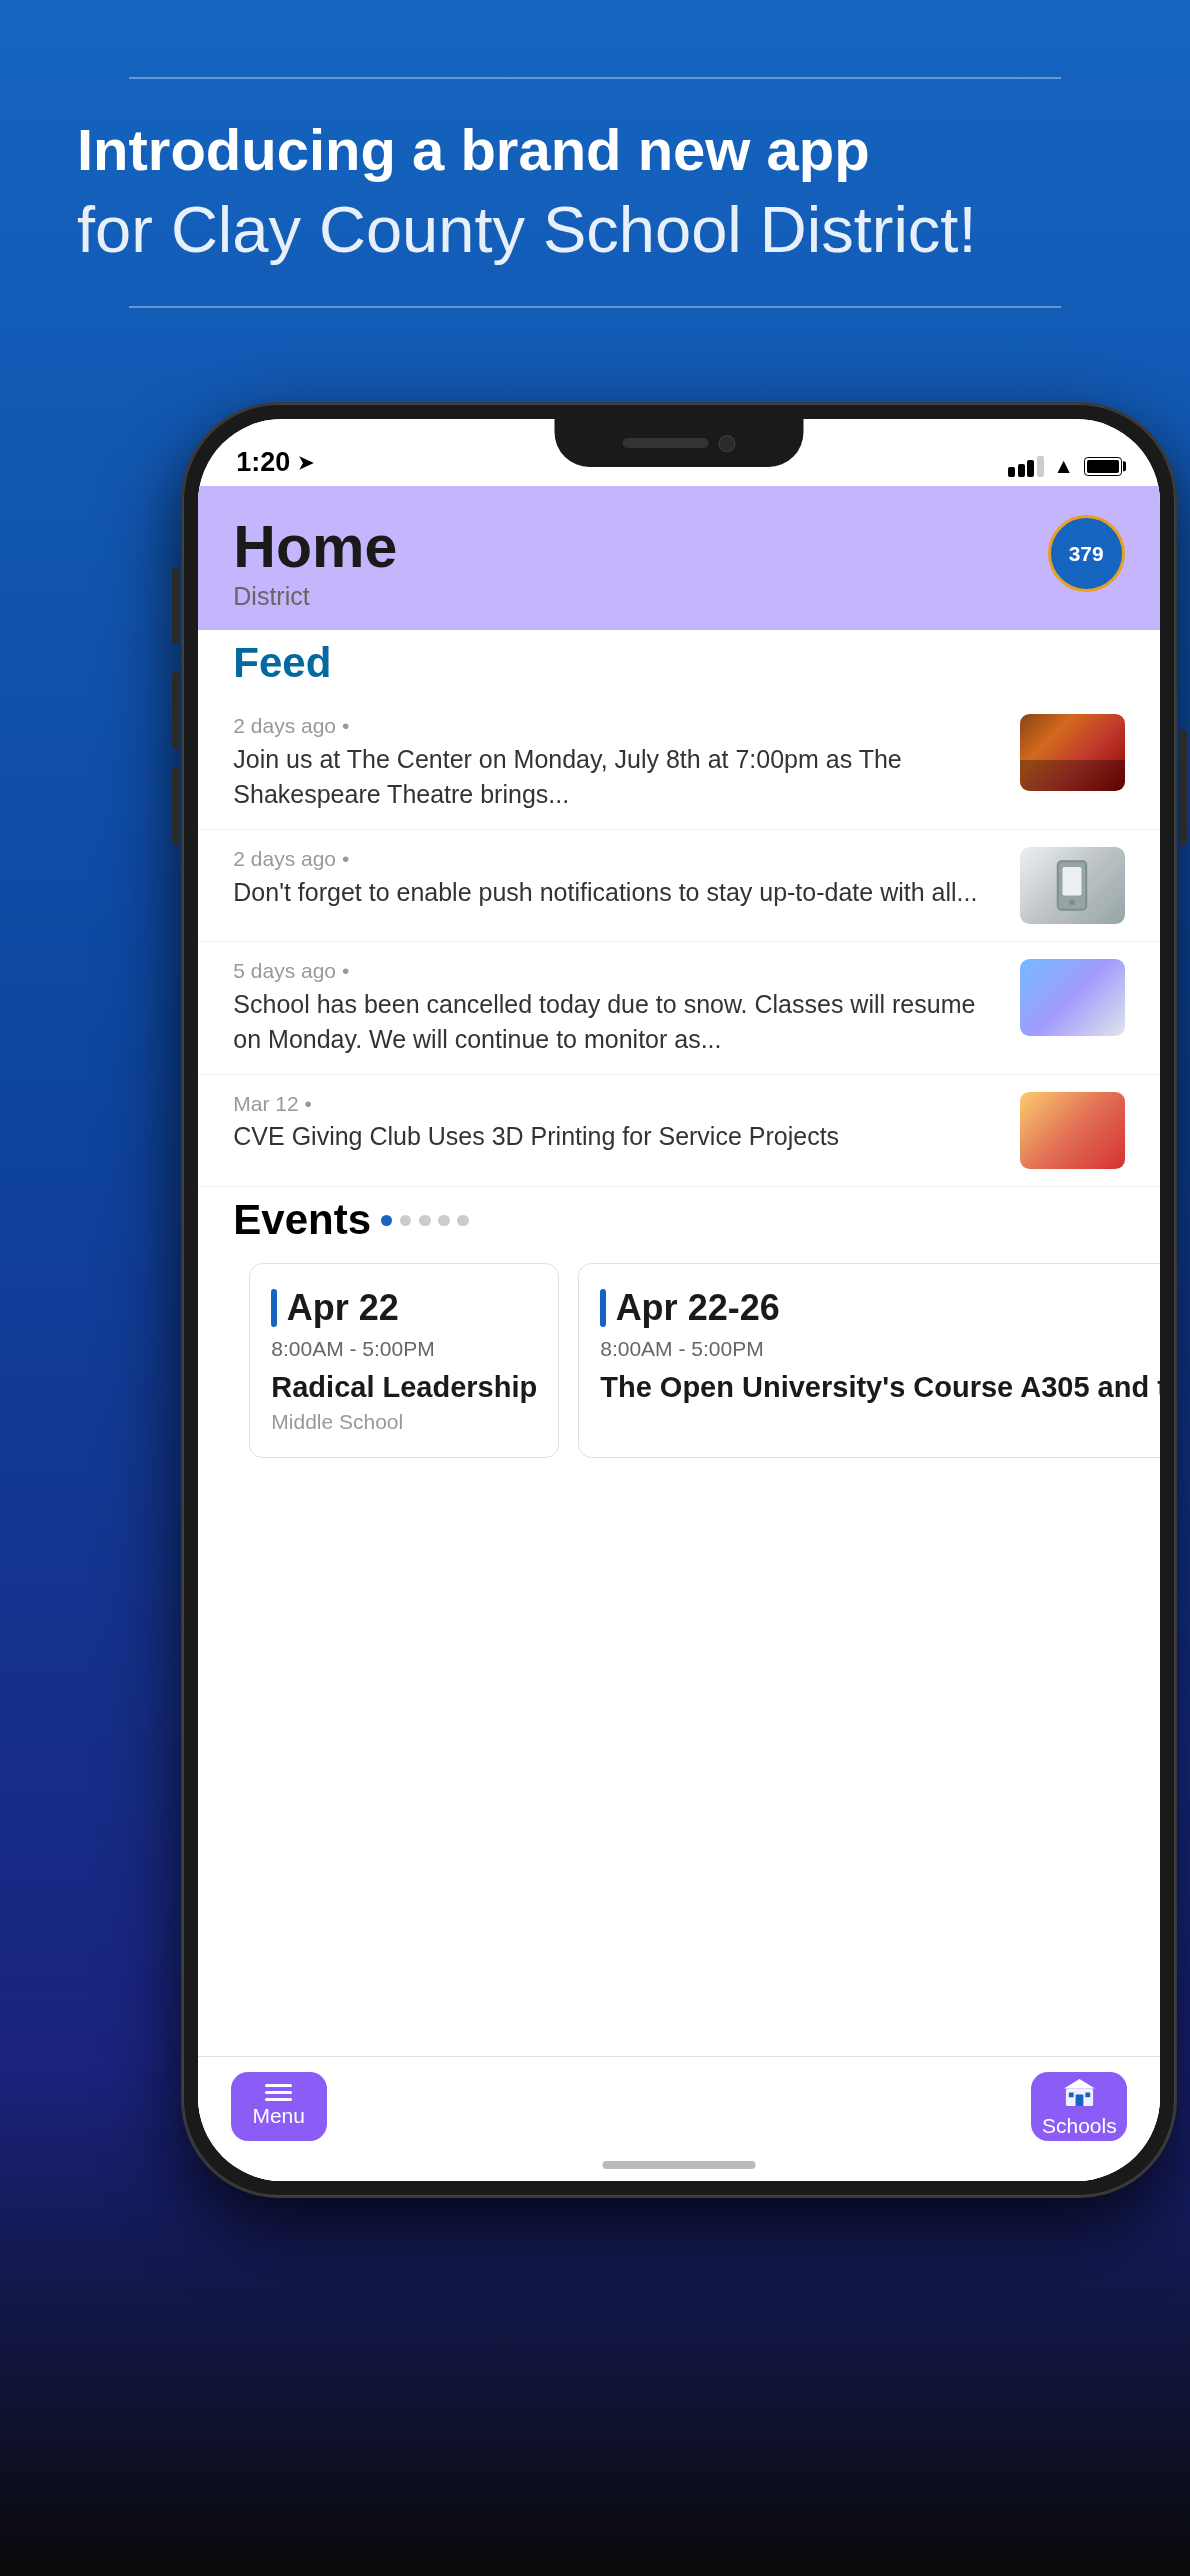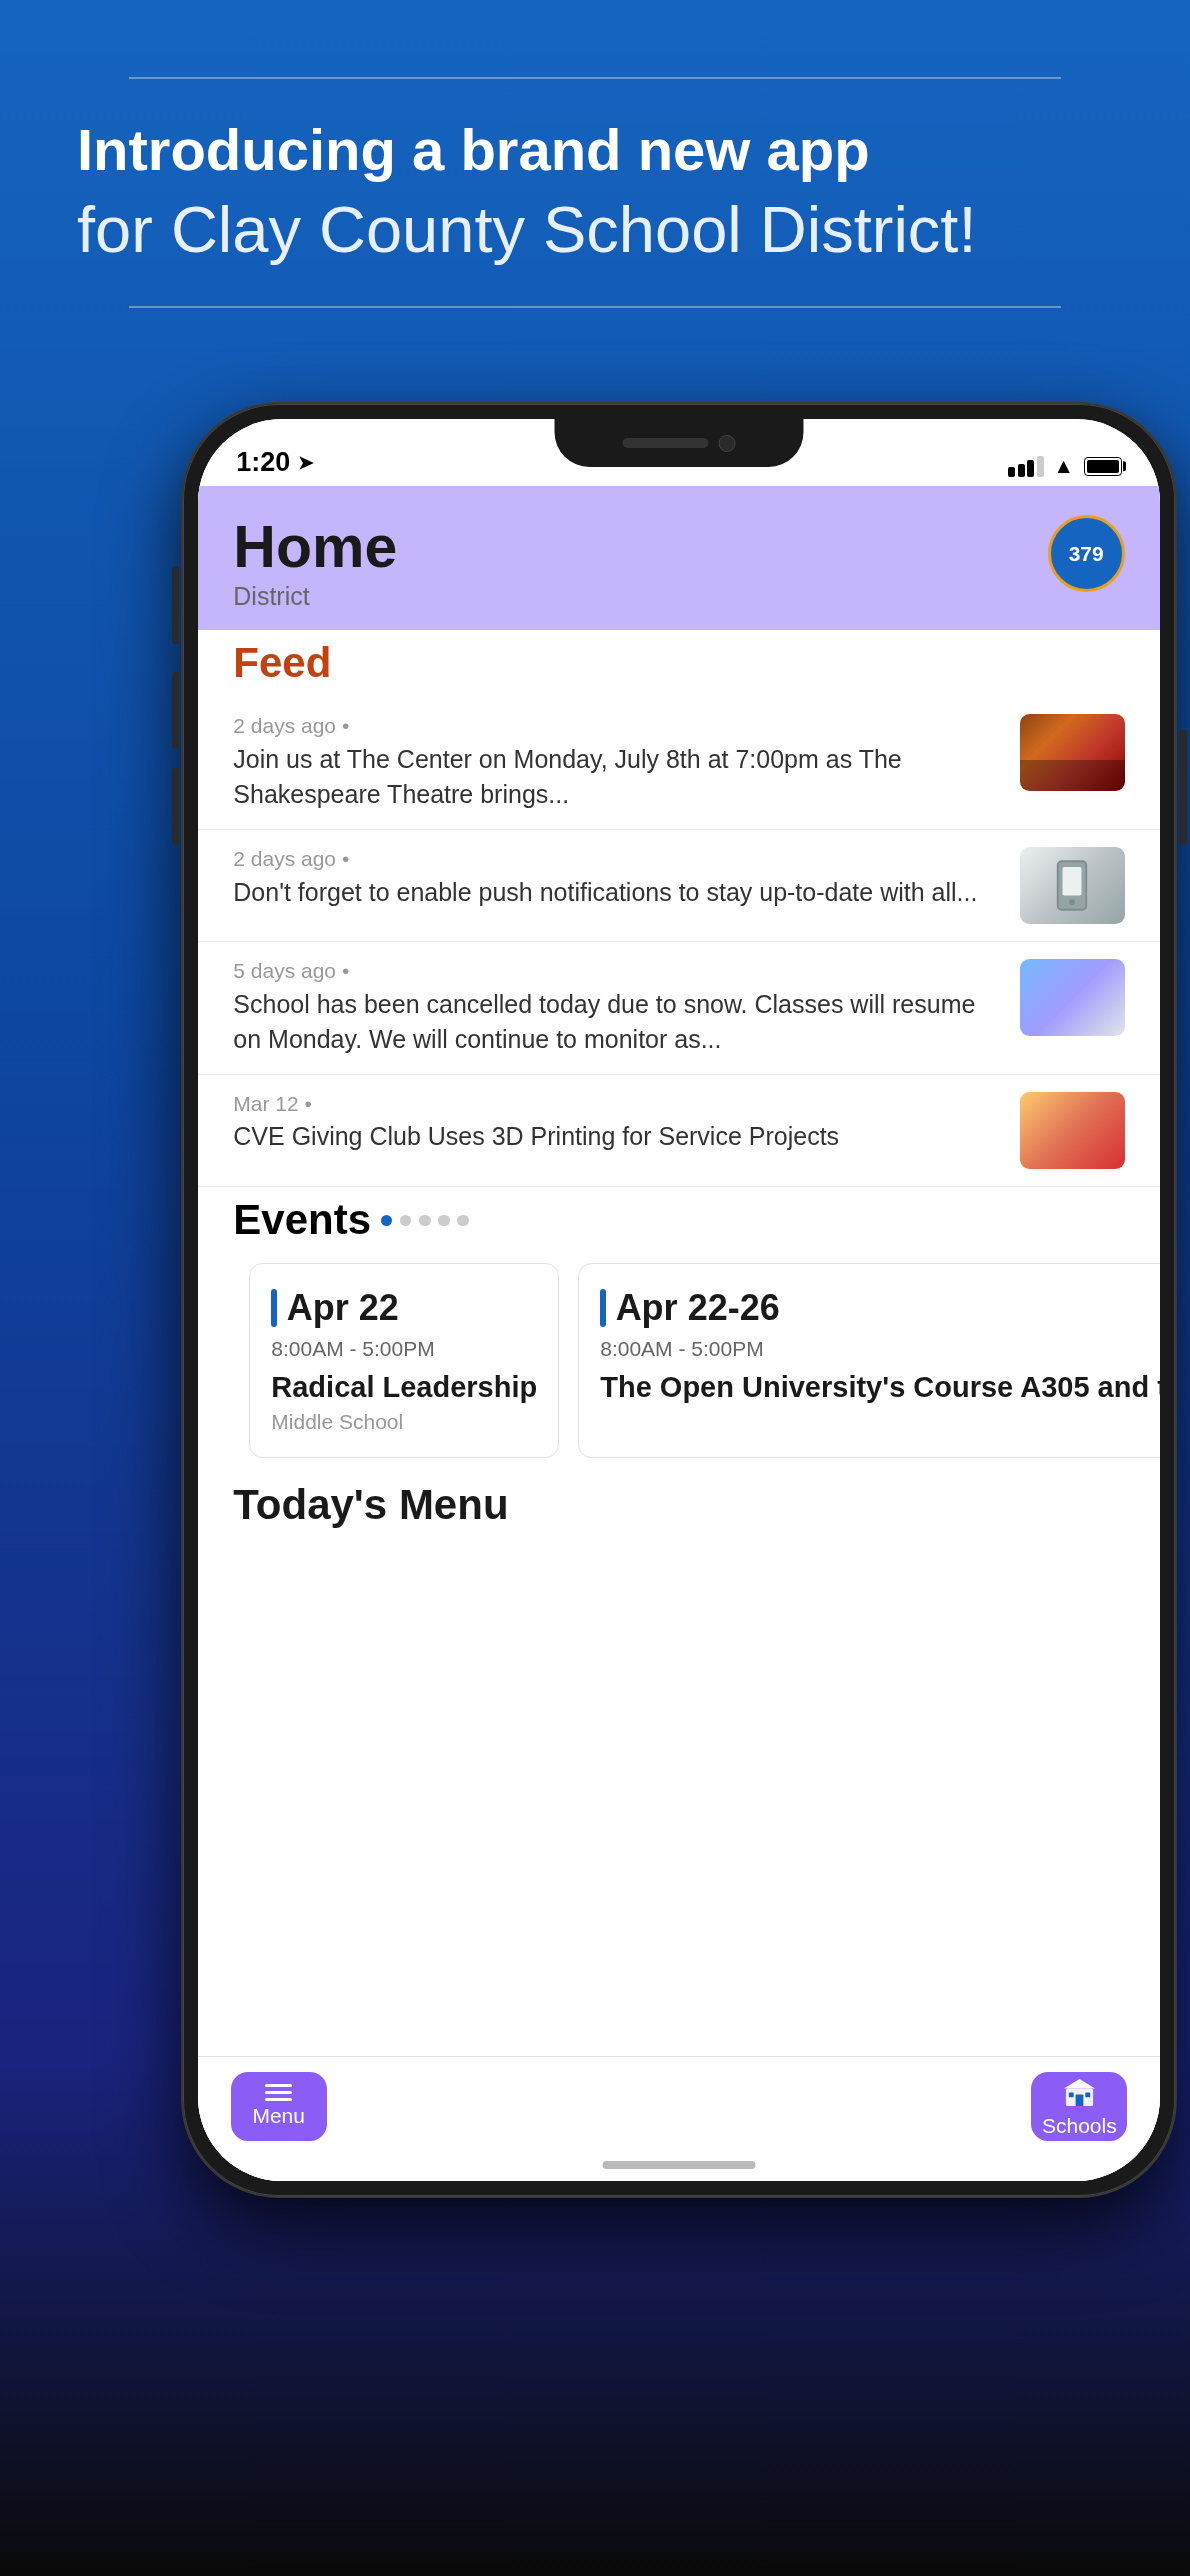--- a/index.html
+++ b/index.html
@@ -257,21 +257,21 @@
       justify-content: center;
       color: white;
       font-size: 21px;
       font-weight: 800;
       flex-shrink: 0;
     }
 
     .section-title {
       font-size: 42px;
       font-weight: 800;
-      color: #c2410c;
+      color: #0369a1;
       padding: 9.6px 35px 9.6px 35px;
     }
 
     
     .feed-item {
       display: flex;
       align-items: flex-start;
       padding: 17px 35px;
       gap: 19px;
       border-bottom: 1px solid #f0f0f0;
@@ -636,21 +636,20 @@
           <div class="event-card">
             <div class="event-date-bar">
               <div class="event-date-accent"></div>
               <span class="event-date">Apr 22-26</span>
             </div>
             <div class="event-time">8:00AM  -  5:00PM</div>
             <div class="event-name">The Open University's Course A305 and the Future</div>
           </div>
         </div>
 
-        <div class="todays-menu-title">Today's Menu</div>
 
         <div class="tab-bar">
 
           <div class="tab-item">
             <div class="tab-icon-box">
               <div class="menu-lines">
                 <div class="menu-line"></div>
                 <div class="menu-line"></div>
                 <div class="menu-line"></div>
               </div>

